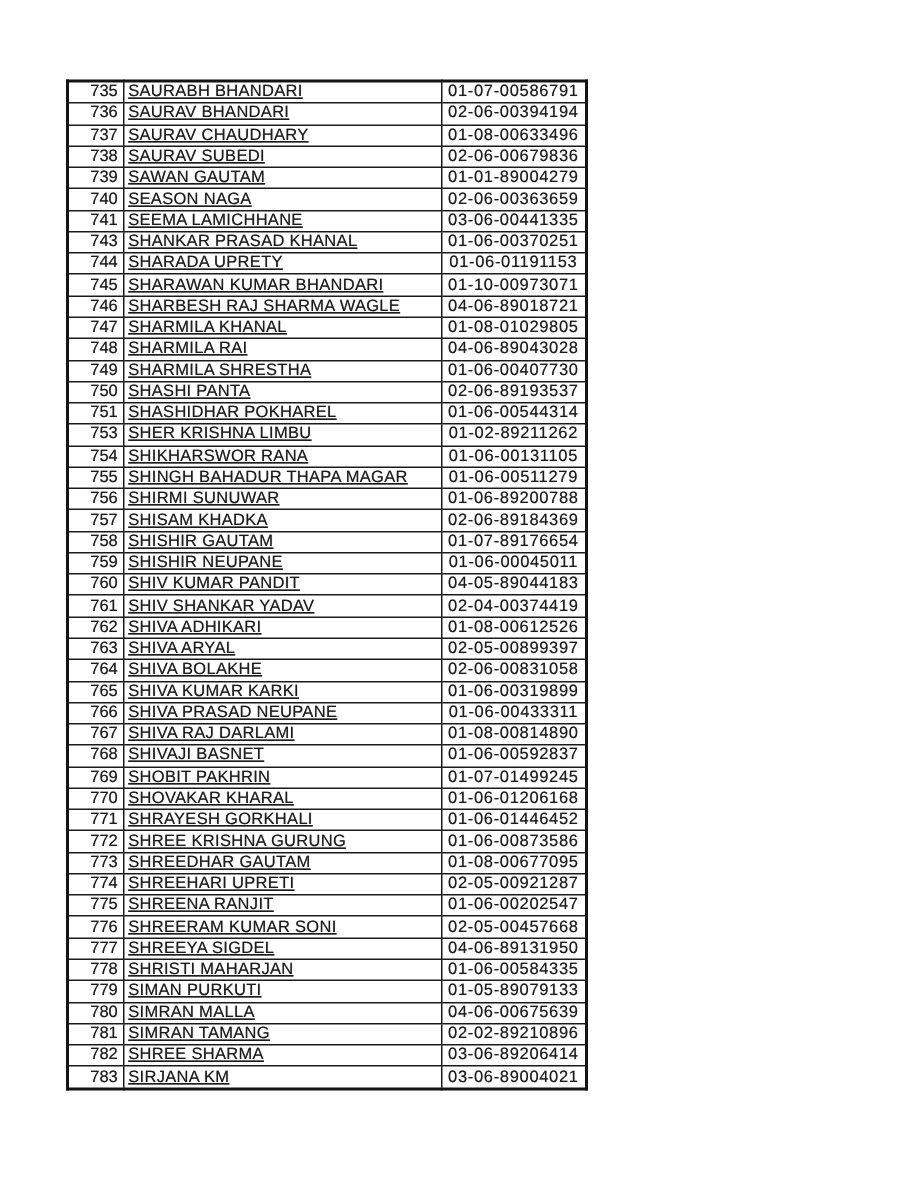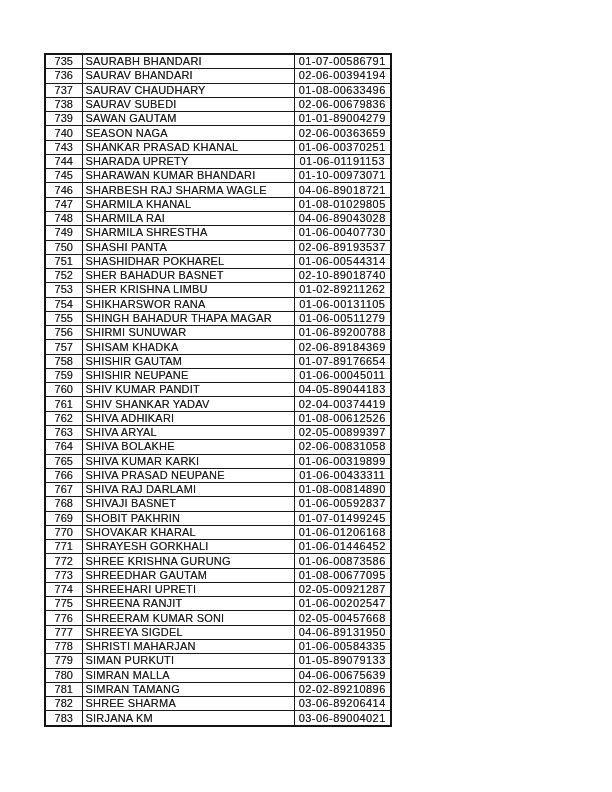--- a/index.html
+++ b/index.html
@@ -30,27 +30,28 @@
     font-size: 11px;
     line-height: 11px;
     color: #1c1c1c;
     padding: 0 3px;
     white-space: nowrap;
     overflow: hidden;
     text-shadow: 0 0 0.5px rgba(25,25,25,0.65);
     vertical-align: middle;
   }
   td.c-num {
-    text-align: center;
+    text-align: right;
     padding-right: 4px;
   }
   td.c-name {
     text-align: left;
     padding-left: 4px;
     letter-spacing: 0.2px;
+    text-decoration: underline;
   }
   td.c-id {
     text-align: center;
     padding-left: 3px;
     letter-spacing: 0.45px;
   }
   col.col-num  { width: 37px; }
   col.col-name { width: 212px; }
   col.col-id   { width: 97px; }
 </style>
@@ -89,20 +90,25 @@
     <td class="c-num">739</td>
     <td class="c-name">SAWAN GAUTAM</td>
     <td class="c-id">01-01-89004279</td>
   </tr>
         <tr>
     <td class="c-num">740</td>
     <td class="c-name">SEASON NAGA</td>
     <td class="c-id">02-06-00363659</td>
   </tr>
         <tr>
+    <td class="c-num">741</td>
+    <td class="c-name">SEEMA LAMICHHANE</td>
+    <td class="c-id">03-06-00441335</td>
+  </tr>
+        <tr>
     <td class="c-num">743</td>
     <td class="c-name">SHANKAR PRASAD KHANAL</td>
     <td class="c-id">01-06-00370251</td>
   </tr>
         <tr>
     <td class="c-num">744</td>
     <td class="c-name">SHARADA UPRETY</td>
     <td class="c-id">01-06-01191153</td>
   </tr>
         <tr>
@@ -132,25 +138,20 @@
   </tr>
         <tr>
     <td class="c-num">750</td>
     <td class="c-name">SHASHI PANTA</td>
     <td class="c-id">02-06-89193537</td>
   </tr>
         <tr>
     <td class="c-num">751</td>
     <td class="c-name">SHASHIDHAR POKHAREL</td>
     <td class="c-id">01-06-00544314</td>
-  </tr>
-        <tr>
-    <td class="c-num">752</td>
-    <td class="c-name">SHER BAHADUR BASNET</td>
-    <td class="c-id">02-10-89018740</td>
   </tr>
         <tr>
     <td class="c-num">753</td>
     <td class="c-name">SHER KRISHNA LIMBU</td>
     <td class="c-id">01-02-89211262</td>
   </tr>
         <tr>
     <td class="c-num">754</td>
     <td class="c-name">SHIKHARSWOR RANA</td>
     <td class="c-id">01-06-00131105</td>

